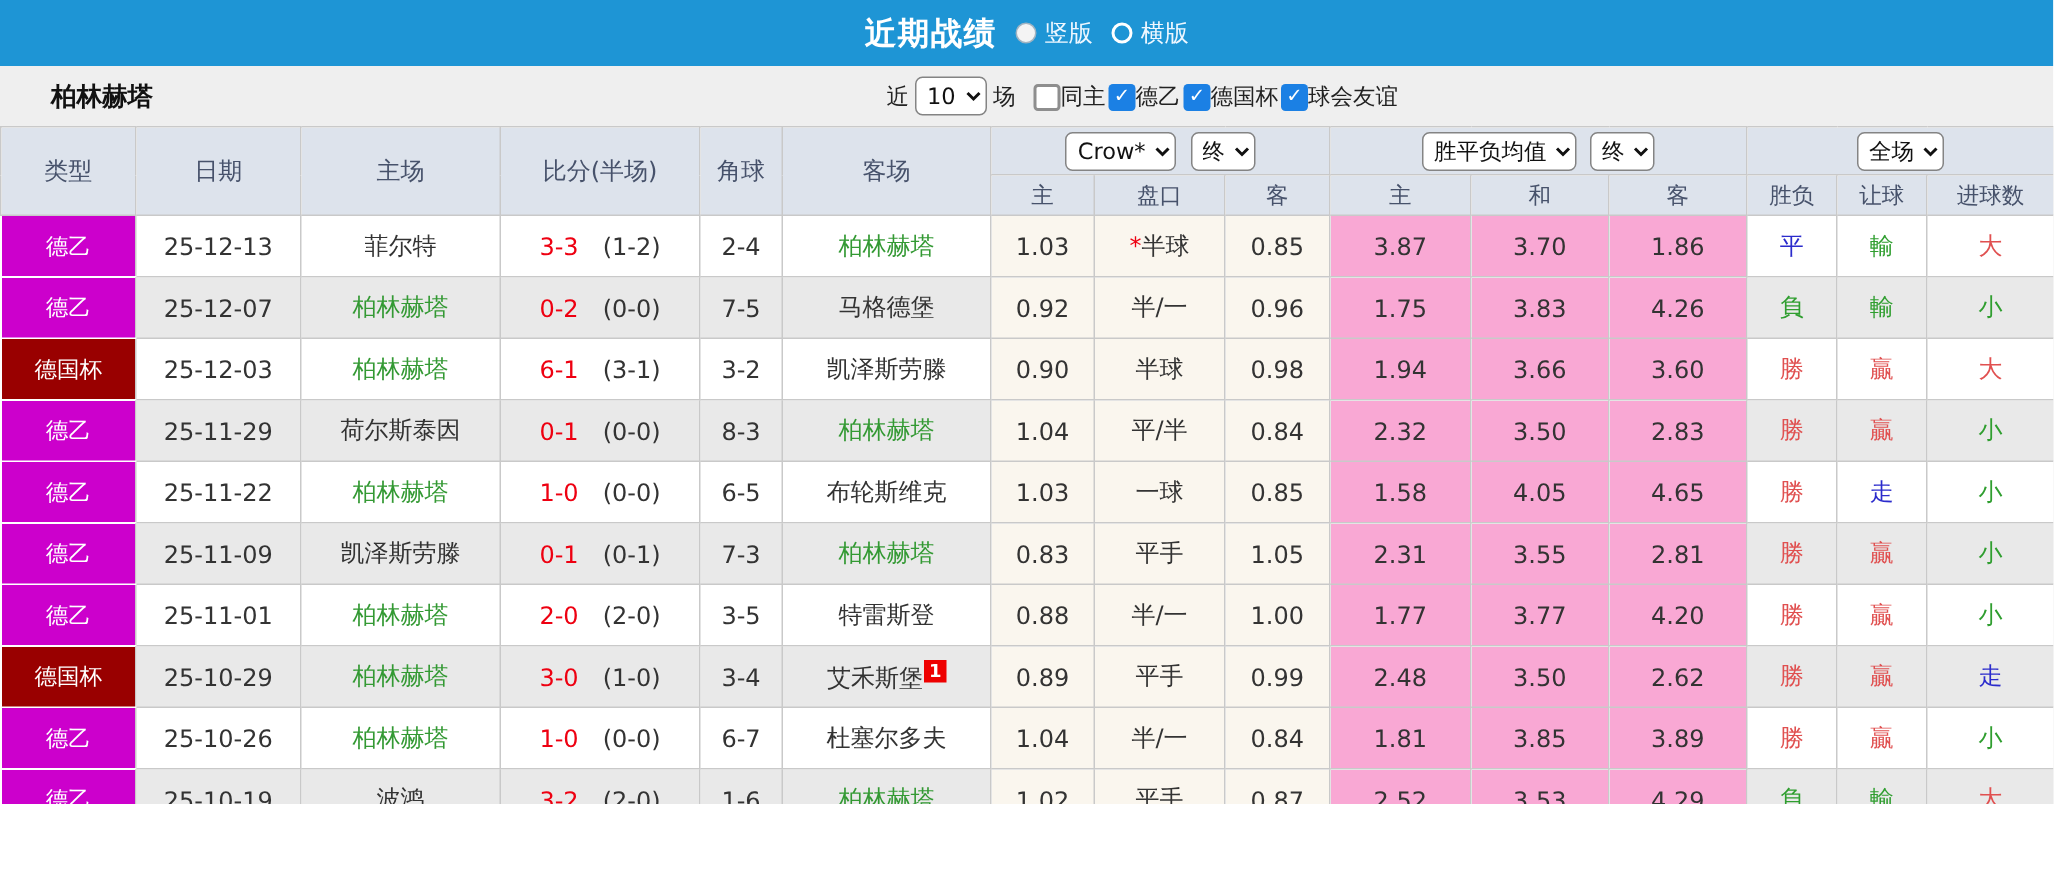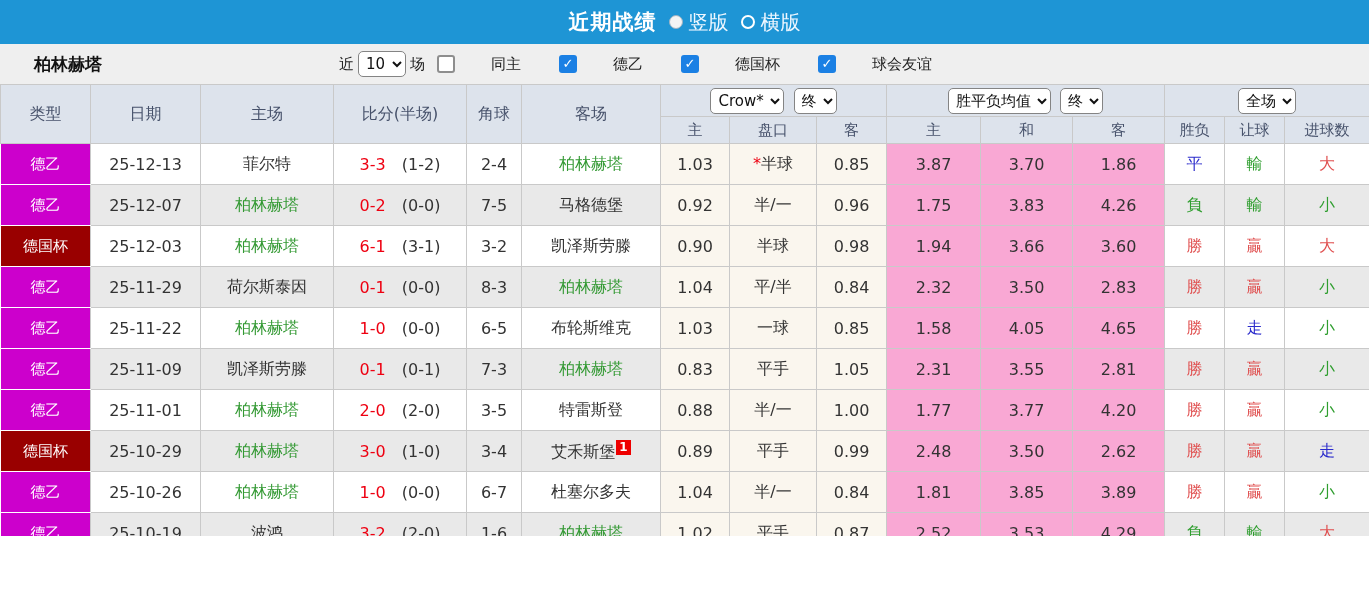--- a/index.html
+++ b/index.html
@@ -2,21 +2,21 @@
 <html><head>
 <meta charset="utf-8">
 <style>
   * { box-sizing: border-box; }
   body { margin: 0; font-family: "DejaVu Sans", "Liberation Sans", sans-serif; background: #fff; }
   .app { width: 1369px; height: 536px; background: #fff; overflow: hidden; }
 
   
   .title-bar { height: 44px; background: #1e95d5; display: flex; align-items: center; justify-content: center; gap: 12px; color: #fff; }
   .page-title { font-size: 21px; font-weight: bold; letter-spacing: 1px; }
-  .radio-opt { display: inline-flex; align-items: center; gap: 6px; font-size: 20px; color: #eef7ff; cursor: pointer; }
+  .radio-opt { display: inline-flex; align-items: center; gap: 6px; font-size: 16px; color: #eef7ff; cursor: pointer; }
   .rcircle { width: 14px; height: 14px; border-radius: 50%; display: inline-block; }
   .rcircle.sel { background: #f4f4f4; border: 1px solid #9fb3c2; }
   .rcircle.unsel { background: transparent; border: 2.5px solid #fff; }
 
   
   .filter-bar { height: 40px; background: #efefef; display: flex; align-items: center; font-size: 15px; color: #222; }
   .team-name { font-weight: bold; font-size: 17px; color: #111; margin-left: 34px; }
   .filter-controls { margin-left: auto; margin-right: 437px; display: flex; align-items: center; }
   .filter-controls > span.lbl { margin: 0 4px; }
   select { font-size: 15px; height: 26px; border: 1px solid #848484; border-radius: 5px; background: #fff; color: #111; padding: 0 3px; font-family: inherit; }
@@ -73,21 +73,21 @@
   </div>
 
   <div class="filter-bar">
     <span class="team-name">柏林赫塔</span>
     <div class="filter-controls">
       <span class="lbl">近</span>
       <select>
         <option>10</option>
       </select>
       <span class="lbl">场</span>
-      <span id="cb-wrap" style="display:inline-flex;align-items:flex-start;gap:36px;">
+      <span id="cb-wrap" style="display:inline-flex;align-items:flex-end;">
           <span class="cb unchecked"></span>
           <span>同主</span>
           <span class="cb checked">✓</span>
           <span>德乙</span>
           <span class="cb checked">✓</span>
           <span>德国杯</span>
           <span class="cb checked">✓</span>
           <span>球会友谊</span>
         </span>
     </div>

